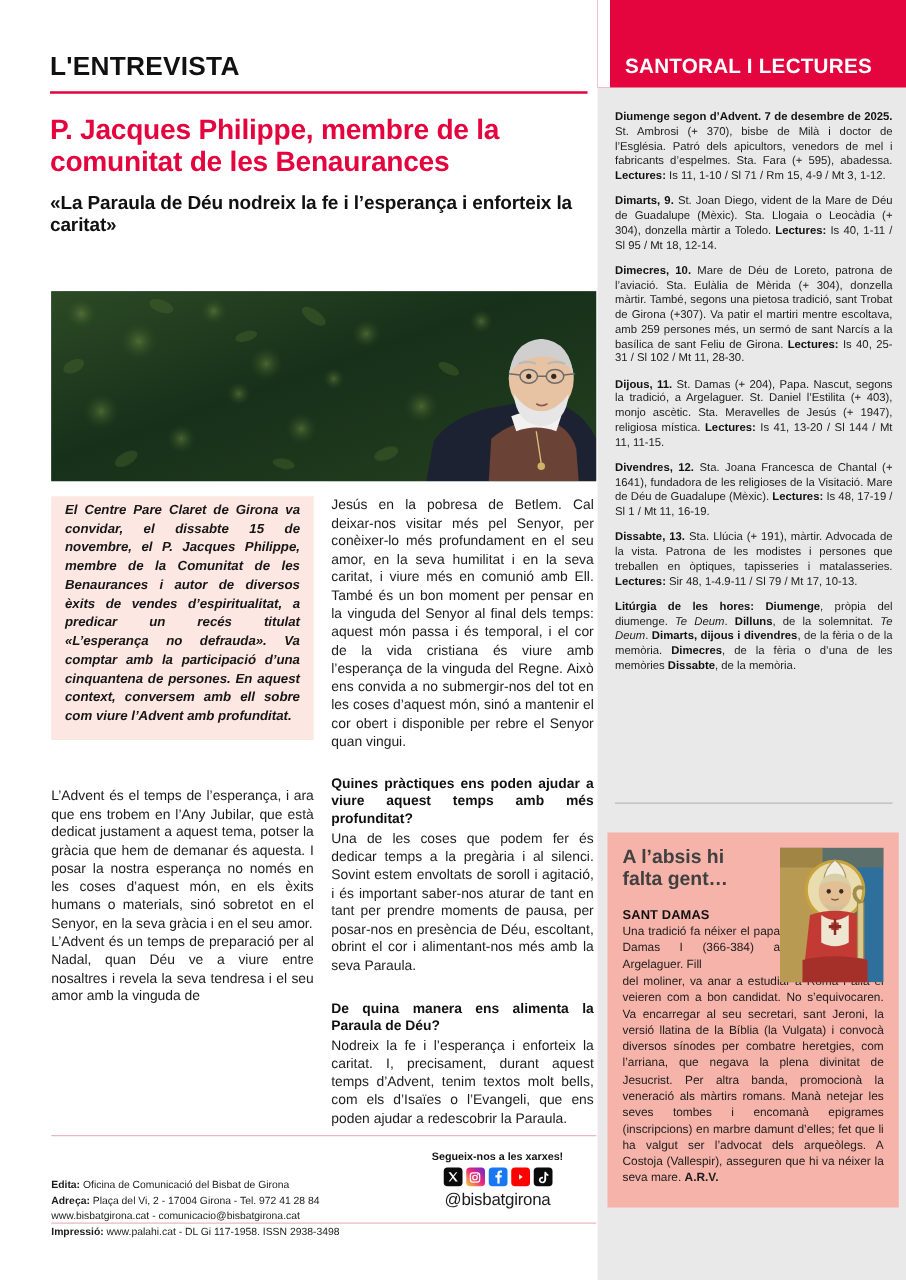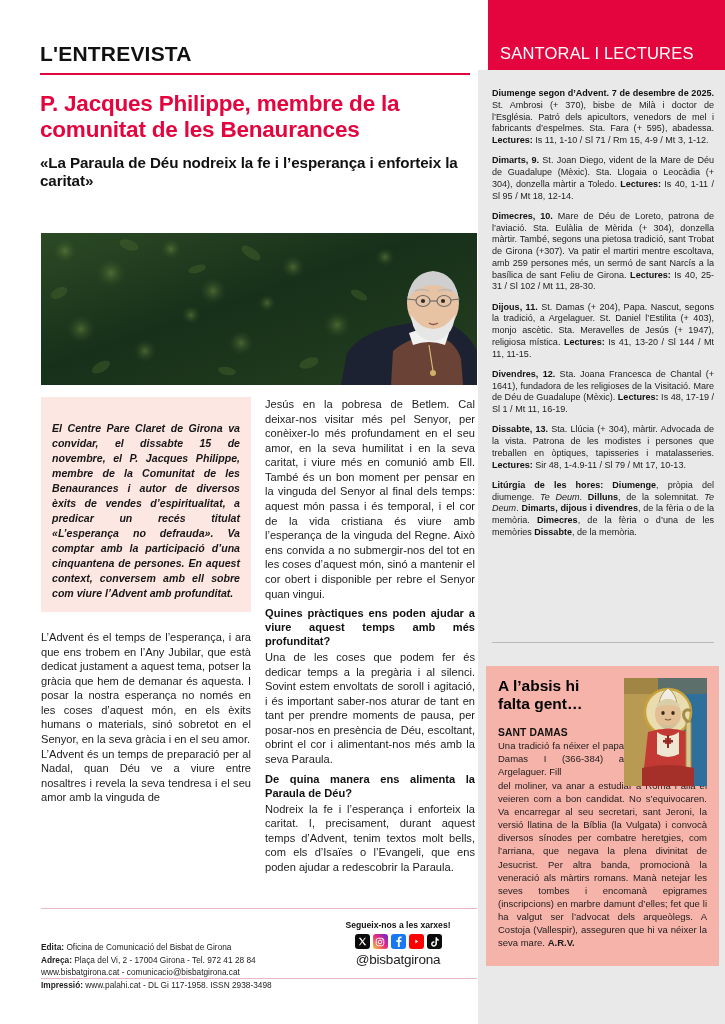--- a/index.html
+++ b/index.html
@@ -37,21 +37,21 @@
     top: 0;
     width: 247px;
     height: 70px;
     background: #e4053f;
   }
   .rail-red-title {
     position: absolute;
     left: 500px;
     top: 44px;
     font-size: 16.5px;
-    font-weight: normal;
+    font-weight: bold;
     letter-spacing: 0.2px;
     color: #ffffff;
     white-space: nowrap;
   }
   .rail-white-notch {
     position: absolute;
     left: 478px;
     top: 0;
     width: 10px;
     height: 70px;
@@ -106,21 +106,21 @@
   }
   .photo svg { display: block; }
 
   
   .intro-box {
     position: absolute;
     left: 41px;
     top: 397px;
     width: 210px;
     background: #fde7e2;
-    padding: 24px 11px 11px 11px;
+    padding: 4px 11px 11px 11px;
     box-sizing: border-box;
   }
   .intro-box p {
     margin: 0;
     font-size: 10.6px;
     line-height: 1.42;
     font-style: italic;
     font-weight: bold;
     text-align: justify;
     color: #161616;
@@ -135,21 +135,21 @@
   .col-b { left: 265px; top: 397px; }
 
   .q {
     margin: 0 0 1px 0;
     font-size: 11.1px;
     line-height: 1.26;
     font-weight: bold;
     color: #111111;
     text-align: justify;
   }
-  .q.spaced { margin-top: 6px; }
+  .q.spaced { margin-top: 20px; }
   .a {
     margin: 0;
     font-size: 11.1px;
     line-height: 1.315;
     text-align: justify;
     color: #1c1c1c;
   }
 
   
   .footer-rule {
@@ -256,21 +256,21 @@
     width: 233px;
     height: 300px;
     background: #f6b3a9;
     padding: 11px 12px 10px 12px;
     box-sizing: border-box;
   }
   .absis-title {
     font-size: 15.5px;
     font-weight: bold;
     line-height: 1.18;
-    color: #000000;
+    color: #404040;
     width: 110px;
   }
   .absis-img {
     position: absolute;
     right: 12px;
     top: 12px;
     width: 83px;
     height: 108px;
     overflow: hidden;
   }
@@ -461,21 +461,21 @@
     <p>
       <b>Dimecres, 10.</b><span> Mare de Déu de Loreto, patrona de l’aviació. Sta. Eulàlia de Mèrida (+ 304), donzella màrtir. També, segons una pietosa tradició, sant Trobat de Girona (+307). Va patir el martiri mentre escoltava, amb 259 persones més, un sermó de sant Narcís a la basílica de sant Feliu de Girona. </span><b>Lectures:</b><span> Is 40, 25-31 / Sl 102 / Mt 11, 28-30.</span>
     </p>
     <p>
       <b>Dijous, 11.</b><span> St. Damas (+ 204), Papa. Nascut, segons la tradició, a Argelaguer. St. Daniel l’Estilita (+ 403), monjo ascètic. Sta. Meravelles de Jesús (+ 1947), religiosa mística. </span><b>Lectures:</b><span> Is 41, 13-20 / Sl 144 / Mt 11, 11-15.</span>
     </p>
     <p>
       <b>Divendres, 12.</b><span> Sta. Joana Francesca de Chantal (+ 1641), fundadora de les religioses de la Visitació. Mare de Déu de Guadalupe (Mèxic). </span><b>Lectures:</b><span> Is 48, 17-19 / Sl 1 / Mt 11, 16-19.</span>
     </p>
     <p>
-      <b>Dissabte, 13.</b><span> Sta. Llúcia (+ 304), màrtir. Advocada de la vista. Patrona de les modistes i persones que treballen en òptiques, tapisseries i matalasseries. </span><b>Lectures:</b><span> Sir 48, 1-4.9-11 / Sl 79 / Mt 17, 10-13.</span>
+      <b>Dissabte, 13.</b><span> Sta. Llúcia (+ 191), màrtir. Advocada de la vista. Patrona de les modistes i persones que treballen en òptiques, tapisseries i matalasseries. </span><b>Lectures:</b><span> Sir 48, 1-4.9-11 / Sl 79 / Mt 17, 10-13.</span>
     </p>
     <p>
       <b>Litúrgia de les hores: Diumenge</b><span>, pròpia del diumenge. </span><i>Te Deum</i><span>. </span><b>Dilluns</b><span>, de la solemnitat. </span><i>Te Deum</i><span>. </span><b>Dimarts, dijous i divendres</b><span>, de la fèria o de la memòria. </span><b>Dimecres</b><span>, de la fèria o d’una de les memòries </span><b>Dissabte</b><span>, de la memòria.</span>
     </p>
   </div>
 
   <div class="rail-divider"></div>
 
   <div class="absis">
     <div class="absis-title">A l’absis hi falta gent…</div>

